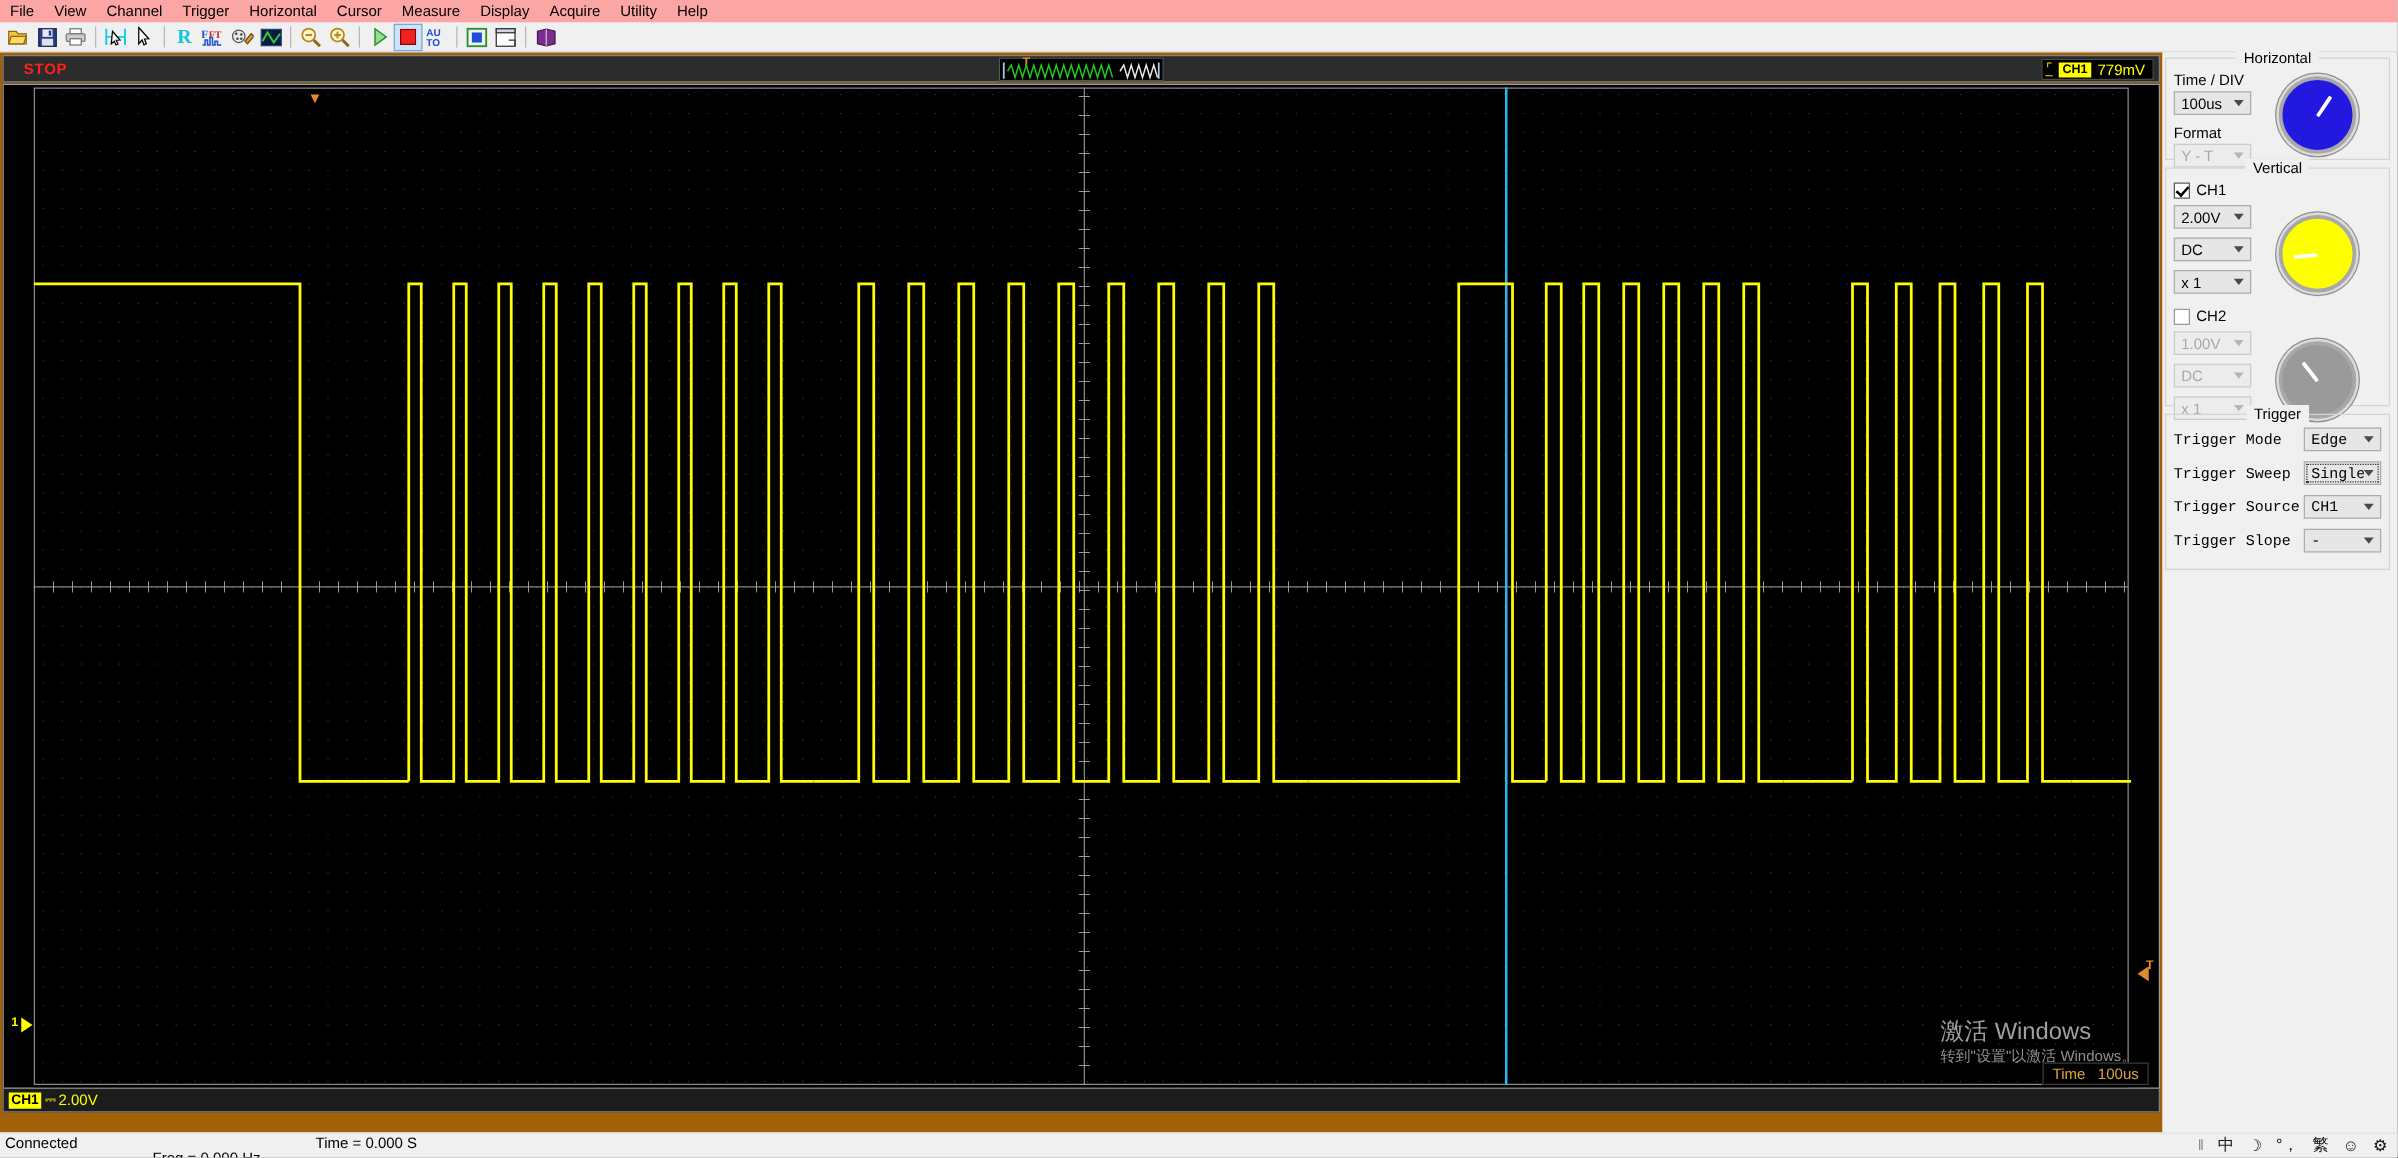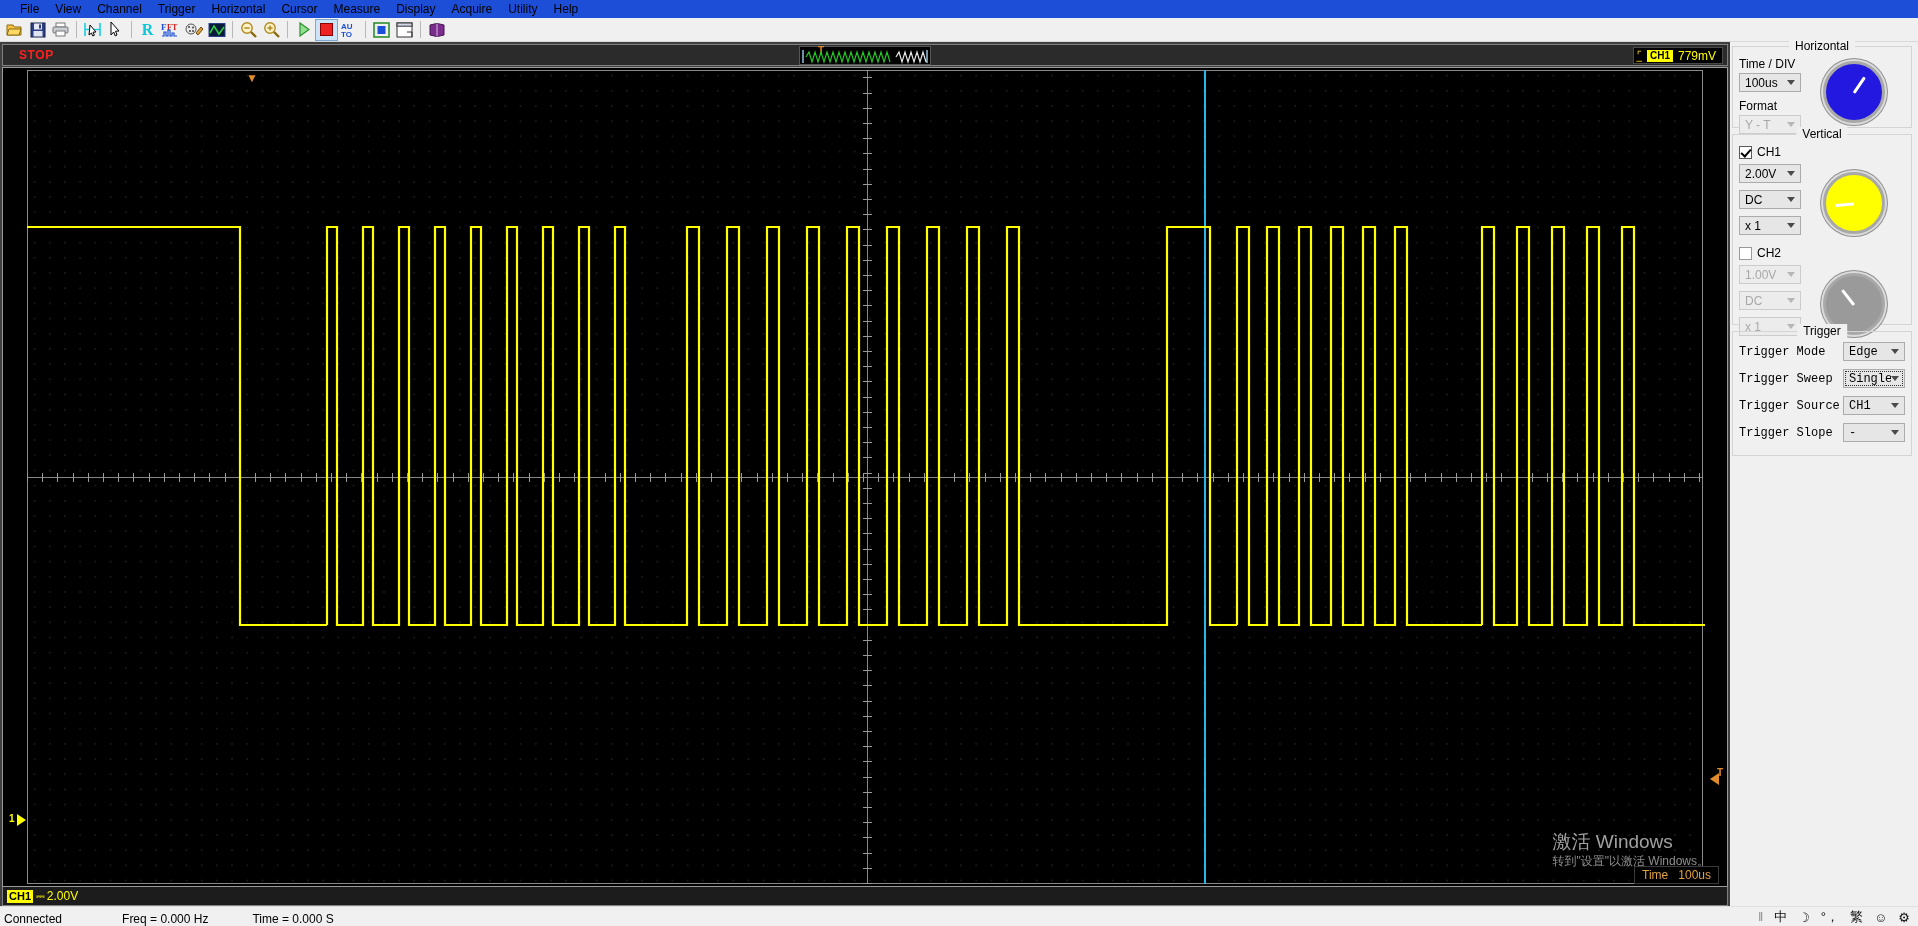--- a/index.html
+++ b/index.html
@@ -59,23 +59,23 @@
   .wb-max::after {
     content: ""; position: absolute; width: 9px; height: 9px;
     border: 1px solid #000;
   }
   .wb-max { position: relative; }
   .wb-close { font-size: 14px; line-height: 1; }
 
   
   .menubar {
     height: 18px; min-height: 18px;
-    background: #1d4ed8;
+    background: #fca5a5;
     display: flex; align-items: center;
-    padding-left: 12px;
+    padding-left: 0;
   }
   .menu-item {
     font-size: 12px; color: #000;
     padding: 1px 8px 2px 8px;
     white-space: nowrap;
   }
 
   
   .toolbar {
     height: 24px; min-height: 24px;
@@ -97,22 +97,22 @@
 
   
   .main {
     flex: 1 1 auto;
     display: flex;
     min-height: 0;
   }
   .scope-col {
     width: 1730px; flex: 0 0 1730px;
     display: flex; flex-direction: column;
-    background: #404040;
-    padding: 2px 2px 0 2px;
+    background: #a16207;
+    padding: 2px 2px 16px 2px;
   }
 
   
   .scope-top {
     height: 22px; min-height: 22px;
     background: #2b2b2b;
     border: 1px solid #808080;
     display: flex; align-items: center;
     position: relative;
   }
@@ -328,21 +328,21 @@
     font-family: Liberation Mono, monospace;
   }
   .trow .tlbl { font-size: 12px; }
   .sel.wide { width: 62px; margin-bottom: 0; }
   .sel.focus { outline: 1px dotted #333; outline-offset: -3px; }
 
   
   .statusbar {
     height: 20px; min-height: 20px;
     background: #f0f0f0;
-    display: flex; align-items: flex-end;
+    display: flex; align-items: flex-start;
     font-size: 12px; color: #000;
     border-top: 1px solid #e0e0e0;
   }
   .sb-item { padding: 0 8px; white-space: nowrap; }
   .sb-item.first { padding-left: 4px; }
   .tray {
     margin-left: auto; display: flex; align-items: center;
     gap: 11px; padding-right: 8px; font-size: 13px; color: #111;
   }
   .tray .divider { color: #888; font-size: 12px; }

